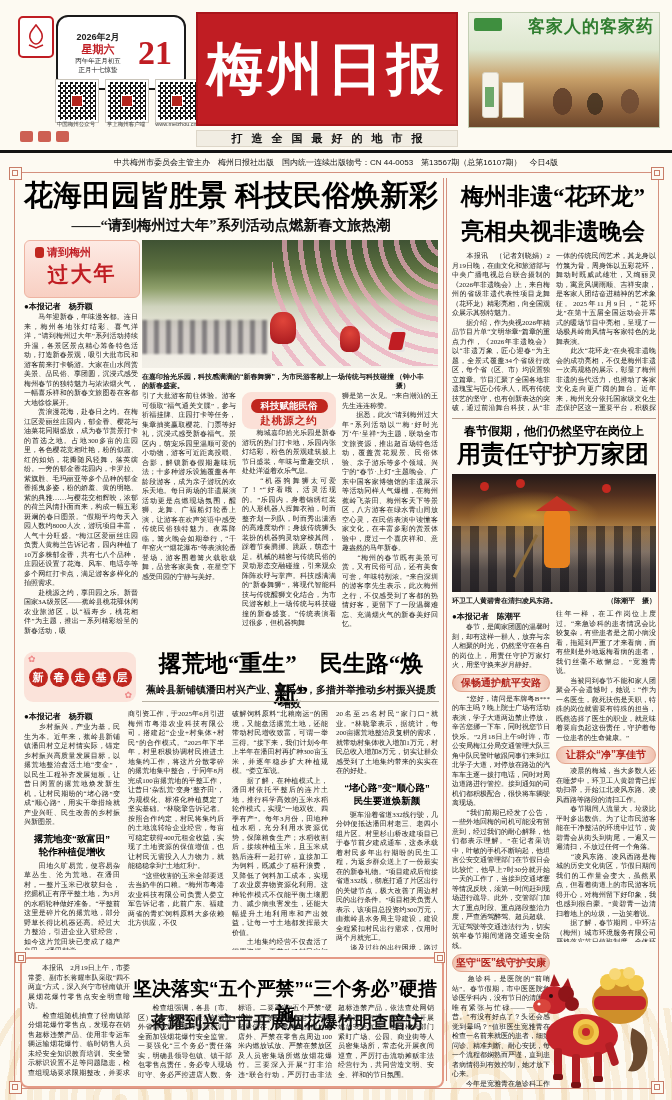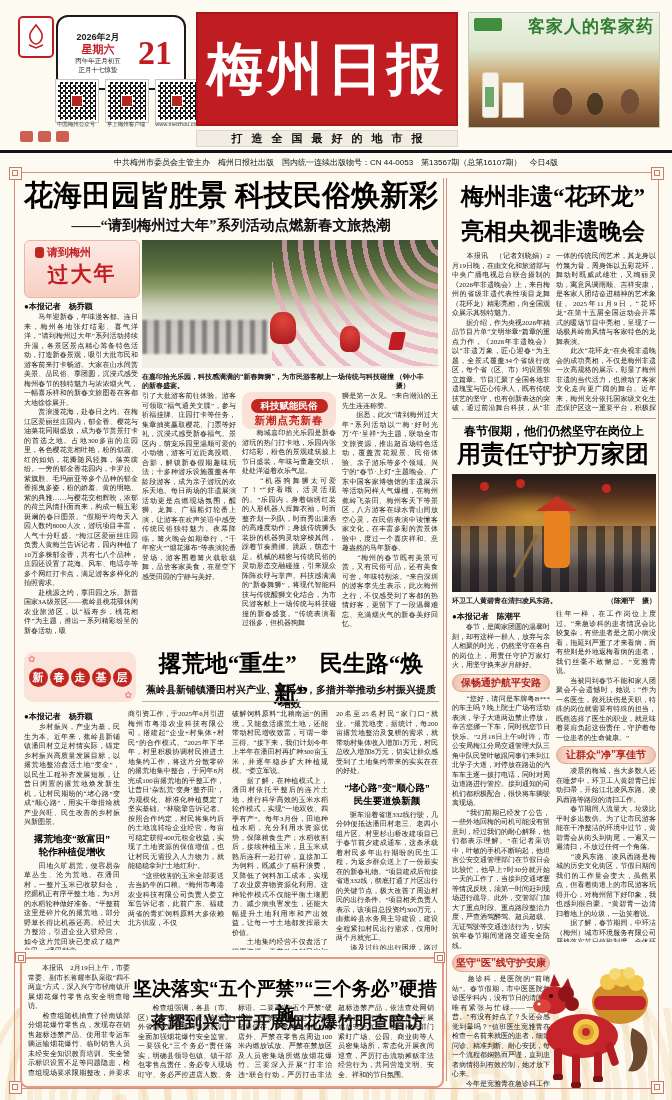--- a/index.html
+++ b/index.html
@@ -213,21 +213,21 @@
   </div>
   <div class="abs cap" style="left:142px;top:372px;width:296px;">
     <span>在嘉印拾光乐园，科技感满满的“新春舞狮”，为市民游客献上一场传统与科技碰撞的新春盛宴。</span>
     <span>（钟小丰　摄）</span>
   </div>
 
   <div class="col" style="left:142px;top:392px;width:94px;height:248px;">引了大批游客前往体验。游客可领取“福气通关文牒”，参与祈福挂牌、庄园打卡等任务，集章抽奖赢取樱花、门票等好礼，沉浸式感受新春福气。景区内，萌宠乐园里温顺可爱的小动物，游客可近距离投喂、合影，解锁新春假期趣味玩法；十多种游乐设施覆盖各年龄段游客，成为亲子游玩的欢乐天地。每日两场的非遗展演活动更是点燃现场氛围，醒狮、龙舞、广福船灯轮番上演，让游客在欢声笑语中感受传统民俗独特魅力。夜幕降临，篝火晚会如期举行，“千年窑火”“烟花瀑布”等表演轮番登场，游客围着篝火载歌载舞，品尝客家美食，在星空下感受田园的宁静与美好。</div>
   <div class="abs" style="left:242px;top:392px;width:94px;height:248px;overflow:hidden;">
     <div class="badgebox" style="width:94px;">
       <div><span class="pill">科技赋能民俗</span></div>
-      <div class="badge-l2">新潮点亮新春</div>
+      <div class="badge-l2">赴桃源之约</div>
     </div>
     <div class="flow">　　梅城嘉印拾光乐园是新春游玩的热门打卡地，乐园内张灯结彩，粉色的景观建筑披上节日盛装，年味与童趣交织，处处洋溢着欢乐气息。
 　　“机器狗舞狮太可爱了！”“好看哦，活灵活现的。”乐园内，身着锦绣红装的人形机器人挥舞衣袖，时而整齐划一列队，时而秀出潇洒的高难度动作；身披传统狮头装扮的机器狗灵动穿梭其间，踩着节奏腾挪、跳跃，萌态十足。机械的精密与传统民俗的灵动形态交融碰撞，引来观众阵阵欢呼与掌声。科技感满满的“新春舞狮”，将现代智能科技与传统醒狮文化结合，为市民游客献上一场传统与科技碰撞的新春盛宴。“传统表演看过很多，但机器狗舞</div>
   </div>
   <div class="col" style="left:342px;top:392px;width:96px;height:248px;">狮是第一次见。”来自潮汕的王先生连连称赞。
 　　据悉，此次“请到梅州过大年”系列活动以“‘梅’好时光　万‘午’呈祥”为主题，联动全市文旅资源，推出超百场特色活动，覆盖赏花观景、民俗体验、亲子游乐等多个领域。兴宁的“春节·上灯”主题晚会、广东中国客家博物馆的非遗展示等活动同样人气爆棚，在梅州蕉岭飞茶田、梅州客天下等景区，八方游客在绿水青山间放空心灵，在民俗表演中读懂客家文化，在丰富多彩的赏景体验中，度过一个喜庆祥和、意趣盎然的马年新春。
 　　“梅州的春节既有美景可赏，又有民俗可品，还有美食可尝，年味特别浓。”来自深圳的游客李先生表示，此次梅州之行，不仅感受到了客都的热情好客，更留下了一段温馨难忘、充满烟火气的新春美好回忆。</div>
 
   <div class="abs vbadge">
     <span class="flower" style="left:4px;top:2px;">✿</span>
@@ -248,21 +248,21 @@
     <div class="subhead">撂荒地变“致富田”
 轮作种植促增收</div>
     <div class="flow">　　田地久旷易荒，便容易杂草丛生、沦为荒地。在潘田村，一整片玉米已收获归仓，挖掘机正有序平整土地，为3月的水稻轮种做好准备。“平整前这里是碎片化的撂荒地，部分野草长得比机器还高。经过大力整治，引进企业入驻经营，如今这片荒田块已变成了稳产良田。”潘田村党</div>
   </div>
   <div class="col" style="left:128px;top:710px;width:96px;height:240px;">商引资工作，于2025年6月引进梅州市粤港农业科技有限公司，搭建起“企业+村集体+村民”的合作模式。“2025年下半年，村里积极协调村民推进土地集约工作，将这片分散零碎的撂荒地集中整合，于同年8月完成100亩撂荒地的平整工作，让昔日‘杂乱荒’变身‘整齐田’，为规模化、标准化种植奠定了坚实基础。”林晓擎告诉记者。按照合作约定，村民将集约后的土地流转给企业经营，每亩可稳定获得400元租金收益，实现了土地资源的保值增值，也让村民无需投入人力物力，就能稳稳拿到“土地红利”。
 　　“这些收割的玉米全部要送去当奶牛的口粮。”梅州市粤港农业科技有限公司负责人娄立军告诉记者，此前广东、福建两省的青贮饲料原料大多依赖北方供应，不仅</div>
   <div class="col" style="left:232px;top:710px;width:96px;height:240px;">破解饲料原料“北粮南运”的困境，又能盘活撂荒土地，还能带动村民增收致富，可谓一举三得。“接下来，我们计划今年上半年在潘田村再扩种300亩玉米，并逐年稳步扩大种植规模。”娄立军说。
 　　据了解，在种植模式上，潘田村依托平整后的连片土地，推行科学高效的玉米水稻轮作模式，实现“一地双收、四季有产”。每年3月份，田地种植水稻，充分利用水资源优势，保障粮食生产；水稻收割后，接续种植玉米，且玉米成熟后连秆一起打碎，直接加工为饲料，既减少了秸秆浪费，又降低了饲料加工成本，实现了农业废弃物资源化利用。这种轮作模式不仅能平衡土壤肥力、减少病虫害发生，还能大幅提升土地利用率和产出效益，让每一寸土地都发挥最大价值。
 　　土地集约经营不仅盘活了闲置资源，更带动了村民家门口就业，实现了“顾家、务工、增收”三不误。“目前村里依托土地种植、田间管护等工作，常年带动</div>
   <div class="abs" style="left:336px;top:710px;width:102px;height:240px;overflow:hidden;">
-    <div class="flow">20名至25名村民“家门口”就业。”撂荒地变，据统计，每200亩撂荒地整治及复耕的需求，就带动村集体收入增加1万元，村民总收入增加8万元，切实让群众感受到了土地集约带来的实实在在的好处。</div>
+    <div class="flow">20名至25名村民“家门口”就业。”林晓擎表示，据统计，每200亩撂荒地整治及复耕的需求，就带动村集体收入增加1万元，村民总收入增加8万元，切实让群众感受到了土地集约带来的实实在在的好处。</div>
     <div class="subhead">“堵心路”变“顺心路”
 民生要道焕新颜</div>
     <div class="flow">　　驱车沿着省道332线行驶，几分钟便抵达潘田村老三、老四小组片区。村里杉山桥改建项目已于春节前夕建成通车，这条承载着村民多年出行期盼的民生工程，为返乡群众送上了一份最实在的新春礼物。“项目建成后衔接省道332线，彻底打通了片区出行的关键节点，极大改善了周边村民的出行条件。”项目相关负责人表示，该项目总投资约300万元，由蕉岭县水务局主导建设，建设全程紧扣村民出行需求，仅用时两个月就完工。
 　　谈及过往的出行困境，路过的村民纷纷停下脚步，打开了话匣子。</div>
 
   </div>
 
   <div class="abs fbox"></div>
   <div class="corn" style="left:15px;top:952px;width:9px;height:9px;"></div>
   <div class="corn" style="left:434px;top:952px;width:9px;height:9px;"></div>

